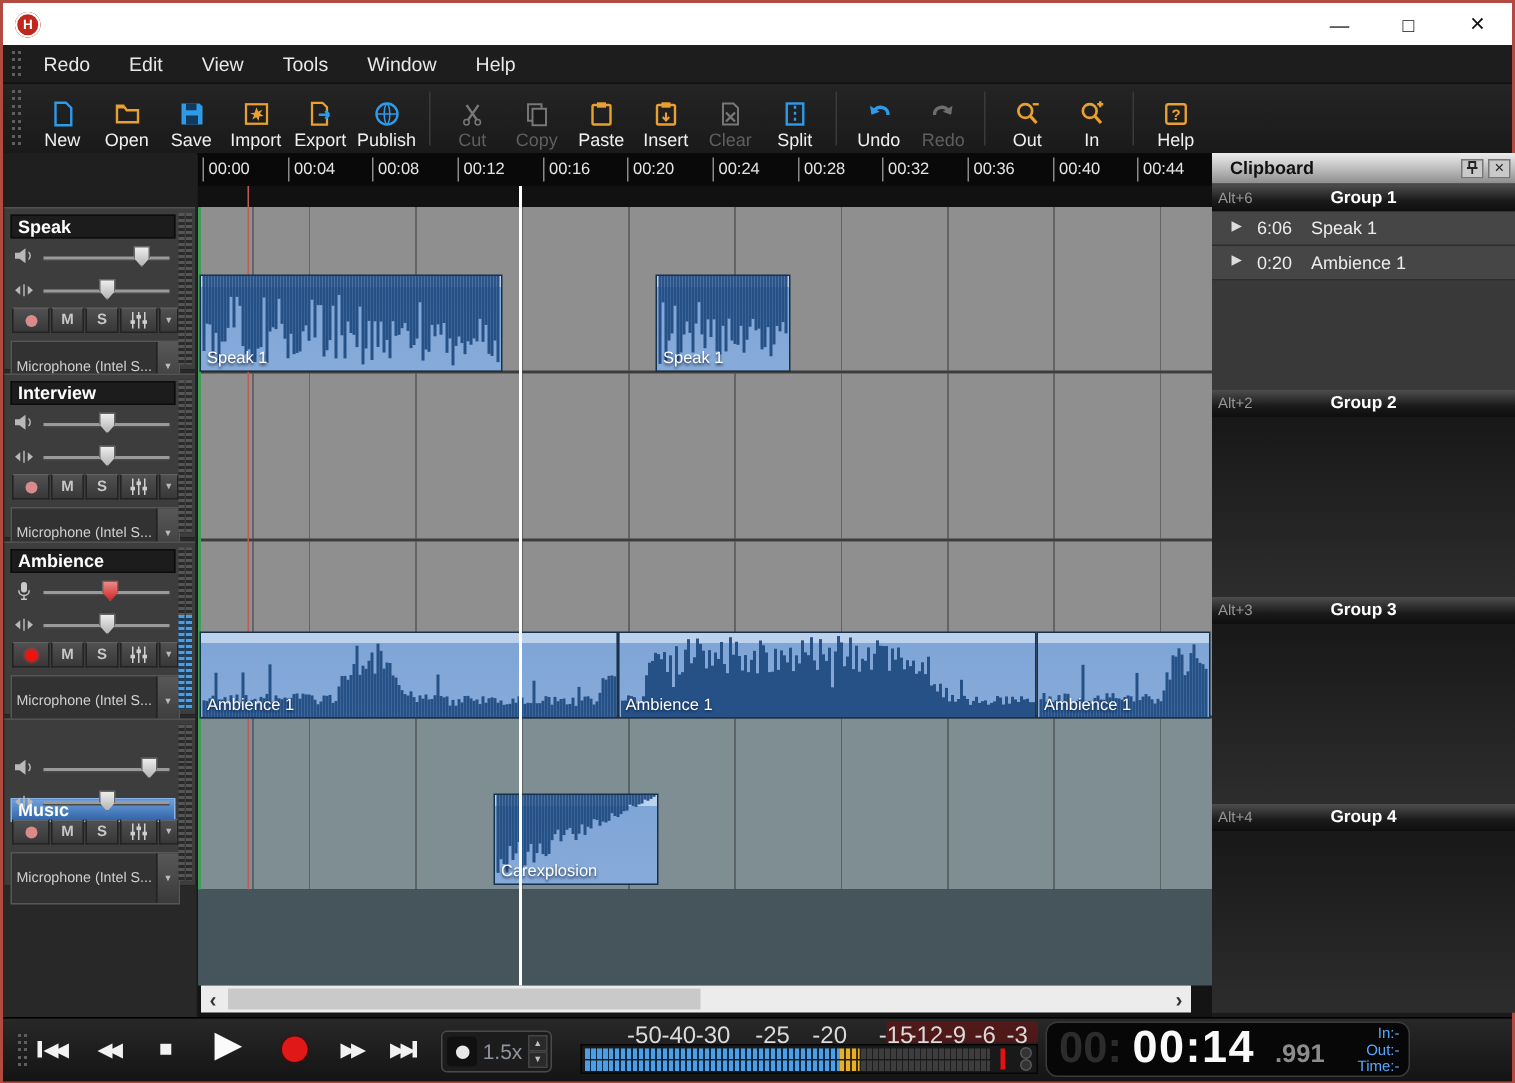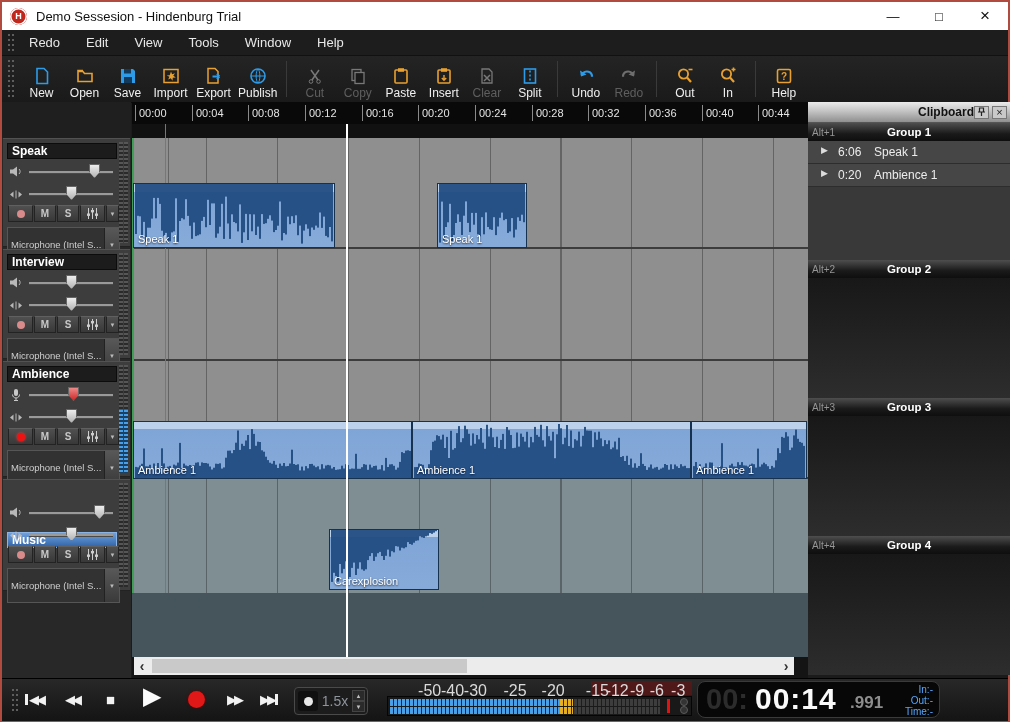--- a/index.html
+++ b/index.html
@@ -65,21 +65,21 @@
   .cliplabel{position:absolute;left:4px;bottom:2px;z-index:4;color:#fff;font-size:11px;text-shadow:0 1px 2px rgba(0,16,40,.85);}
   .playhead{position:absolute;z-index:6;width:2px;background:#fff;}
   .hscroll{position:absolute;left:2px;top:555px;width:660px;height:18px;background:#ececec;display:flex;align-items:stretch;}
   .harrow{width:16px;display:flex;align-items:center;justify-content:center;color:#333;font-size:14px;font-weight:bold;}
   .htrack{position:relative;flex:1;}
   .hthumb{position:absolute;left:2px;top:2px;bottom:2px;width:315px;background:#c9c9c9;}
 
   
   .clippanel{position:absolute;left:806px;top:100px;width:202px;height:573px;background:#2e2e2e;}
   .cphead{position:absolute;left:0;top:0;right:0;height:20px;background:linear-gradient(#ececec,#c4c4c4 45%,#8f8f8f);border-bottom:1px solid #555;display:flex;align-items:center;}
-  .cptitle{flex:1;text-align:right;font-size:12px;font-weight:bold;color:#111;padding-left:12px;}
+  .cptitle{flex:1;text-align:left;font-size:12px;font-weight:bold;color:#111;padding-left:12px;}
   .cpico{width:15px;height:13px;margin-right:3px;display:flex;align-items:center;justify-content:center;color:#222;font-size:11px;border:1px solid #777;background:#c9c9c9;box-sizing:border-box;line-height:10px;}
   .cgroup{position:absolute;left:0;right:0;}
   .ghead{position:absolute;left:0;top:0;right:0;height:18px;background:linear-gradient(#4e4e4e,#1a1a1a 60%,#0e0e0e);border-bottom:1px solid #000;display:flex;align-items:center;}
   .gshort{position:absolute;left:4px;color:#969696;font-size:10px;}
   .gname{flex:1;text-align:center;color:#fff;font-size:11.5px;font-weight:bold;}
   .gbody{position:absolute;left:0;top:18px;right:0;bottom:0;background:linear-gradient(#181818,#2d2d2d);}
   .gbody.active{background:#393939;}
   .citem{position:relative;height:22px;background:#464646;border-bottom:1px solid #2d2d2d;color:#ececec;font-size:12px;}
   .citem .cply{position:absolute;left:13px;top:4px;font-size:9px;color:#dcdcdc;}
   .citem .cdur{position:absolute;left:30px;top:4px;}
@@ -119,21 +119,20 @@
 
   svg{overflow:visible;}
 </style>
 </head>
 <body>
 
 <div class="window">
 
   <div class="titlebar">
     <div class="logo">H</div>
-    <div class="wtitle">Demo Sessesion - Hindenburg Trial</div>
     <div class="wctrls">
       <div class="wbtn">—</div>
       <div class="wbtn">□</div>
       <div class="wbtn cl">×</div>
     </div>
   </div>
 
   <div class="menubar">
     <div class="grip"></div>
     <div class="mitem">Redo</div>
@@ -1104,21 +1103,21 @@
       <div class="cpico">
           <svg width="9" height="10" viewBox="0 0 9 10">
             <path d="M2.5 1h4v4h-4zM1 5h7M4.5 5v4" stroke="#222" fill="none" stroke-width="1.2"></path>
           </svg>
         </div>
       <div class="cpico">×</div>
     </div>
 
     <div class="cgroup" style="top:21px;height:137px;">
       <div class="ghead">
-        <span class="gshort">Alt+1</span>
+        <span class="gshort">Alt+6</span>
         <span class="gname">Group 1</span>
       </div>
       <div class="gbody active">
         <div class="citem">
           <span class="cply">▶</span>
           <span class="cdur">6:06</span>
           <span class="cnm">Speak 1</span>
         </div>
         <div class="citem">
           <span class="cply">▶</span>

